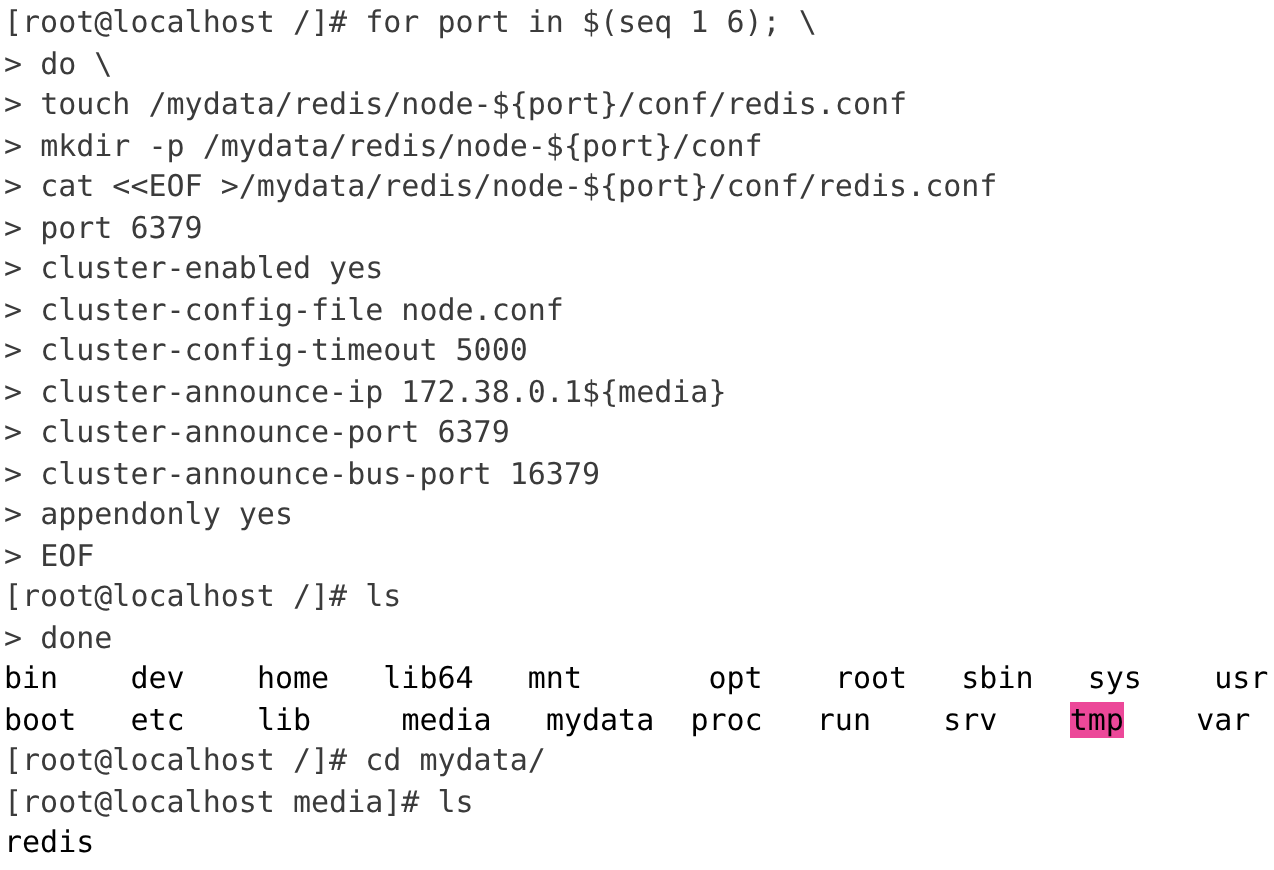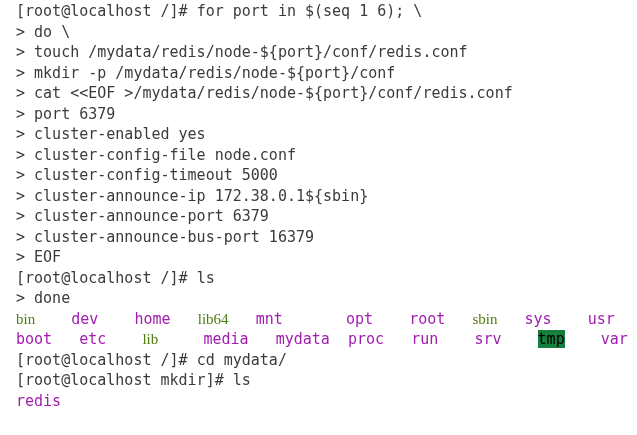--- a/index.html
+++ b/index.html
@@ -12,53 +12,54 @@
     position: relative;
     width: 637px;
     height: 435px;
     background: #ffffff;
     overflow: hidden;
     font-family: "DejaVu Sans Mono", "Liberation Mono", monospace;
     font-size: 15px;
     line-height: 20.5px;
     color: #3b3b3b;
     box-sizing: border-box;
-    padding: 1px 0 0 16px;
+    padding: 1px 0 0 2px;
     -webkit-font-smoothing: none;
   }
   .line {
     height: 20.5px;
     white-space: pre;
     letter-spacing: 0px;
   }
   .seg { white-space: pre; }
   .c-default { color: #3b3b3b; }
-  .c-dir     { color: #a21caf; }
-  .c-link    { color: #4d7c0f; font-family: Liberation Serif, serif; }
-  .c-sticky  { color: #000000; background: #15803d; }
+  .c-dir     { color: #000000; }
+  .c-link    { color: #000000; }
+  .c-sticky  { color: #000000; background: #ec4899; }
 </style>
 </head>
 <body>
 
 <div id="terminal">
   <div id="screen">
       <div class="line" id="line-1"><span class="seg c-default">[root@localhost /]# </span><span class="seg c-default">for port in $(seq 1 6); \</span></div>
       <div class="line" id="line-2"><span class="seg c-default">&gt; </span><span class="seg c-default">do \</span></div>
       <div class="line" id="line-4"><span class="seg c-default">&gt; </span><span class="seg c-default">touch /mydata/redis/node-${port}/conf/redis.conf</span></div>
       <div class="line" id="line-3"><span class="seg c-default">&gt; </span><span class="seg c-default">mkdir -p /mydata/redis/node-${port}/conf</span></div>
       <div class="line" id="line-5"><span class="seg c-default">&gt; </span><span class="seg c-default">cat &lt;&lt;EOF &gt;/mydata/redis/node-${port}/conf/redis.conf</span></div>
       <div class="line" id="line-6"><span class="seg c-default">&gt; </span><span class="seg c-default">port 6379</span></div>
       <div class="line" id="line-8"><span class="seg c-default">&gt; </span><span class="seg c-default">cluster-enabled yes</span></div>
       <div class="line" id="line-9"><span class="seg c-default">&gt; </span><span class="seg c-default">cluster-config-file node.conf</span></div>
       <div class="line" id="line-10"><span class="seg c-default">&gt; </span><span class="seg c-default">cluster-config-timeout 5000</span></div>
-      <div class="line" id="line-11"><span class="seg c-default">&gt; </span><span class="seg c-default">cluster-announce-ip 172.38.0.1${sbin}</span></div>
+      <div class="line" id="line-11"><span class="seg c-default">&gt; </span><span class="seg c-default">cluster-announce-ip 172.38.0.1${media}</span></div>
       <div class="line" id="line-12"><span class="seg c-default">&gt; </span><span class="seg c-default">cluster-announce-port 6379</span></div>
       <div class="line" id="line-13"><span class="seg c-default">&gt; </span><span class="seg c-default">cluster-announce-bus-port 16379</span></div>
+      <div class="line" id="line-14"><span class="seg c-default">&gt; </span><span class="seg c-default">appendonly yes</span></div>
       <div class="line" id="line-15"><span class="seg c-default">&gt; </span><span class="seg c-default">EOF</span></div>
       <div class="line" id="line-17"><span class="seg c-default">[root@localhost /]# </span><span class="seg c-default">ls</span></div>
       <div class="line" id="line-16"><span class="seg c-default">&gt; </span><span class="seg c-default">done</span></div>
       <div class="line" id="line-18"><span class="seg c-link">bin</span><span class="seg c-default">    </span><span class="seg c-dir">dev</span><span class="seg c-default">    </span><span class="seg c-dir">home</span><span class="seg c-default">   </span><span class="seg c-link">lib64</span><span class="seg c-default">   </span><span class="seg c-dir">mnt</span><span class="seg c-default">       </span><span class="seg c-dir">opt</span><span class="seg c-default">    </span><span class="seg c-dir">root</span><span class="seg c-default">   </span><span class="seg c-link">sbin</span><span class="seg c-default">   </span><span class="seg c-dir">sys</span><span class="seg c-default">    </span><span class="seg c-dir">usr</span><span class="seg c-default">    </span></div>
       <div class="line" id="line-19"><span class="seg c-dir">boot</span><span class="seg c-default">   </span><span class="seg c-dir">etc</span><span class="seg c-default">    </span><span class="seg c-link">lib</span><span class="seg c-default">     </span><span class="seg c-dir">media</span><span class="seg c-default">   </span><span class="seg c-dir">mydata</span><span class="seg c-default">  </span><span class="seg c-dir">proc</span><span class="seg c-default">   </span><span class="seg c-dir">run</span><span class="seg c-default">    </span><span class="seg c-dir">srv</span><span class="seg c-default">    </span><span class="seg c-sticky">tmp</span><span class="seg c-default">    </span><span class="seg c-dir">var</span></div>
       <div class="line" id="line-20"><span class="seg c-default">[root@localhost /]# </span><span class="seg c-default">cd mydata/</span></div>
-      <div class="line" id="line-21"><span class="seg c-default">[root@localhost mkdir]# </span><span class="seg c-default">ls</span></div>
+      <div class="line" id="line-21"><span class="seg c-default">[root@localhost media]# </span><span class="seg c-default">ls</span></div>
       <div class="line" id="line-22"><span class="seg c-dir">redis</span></div>
     </div>
 </div>
 
 </body></html>

